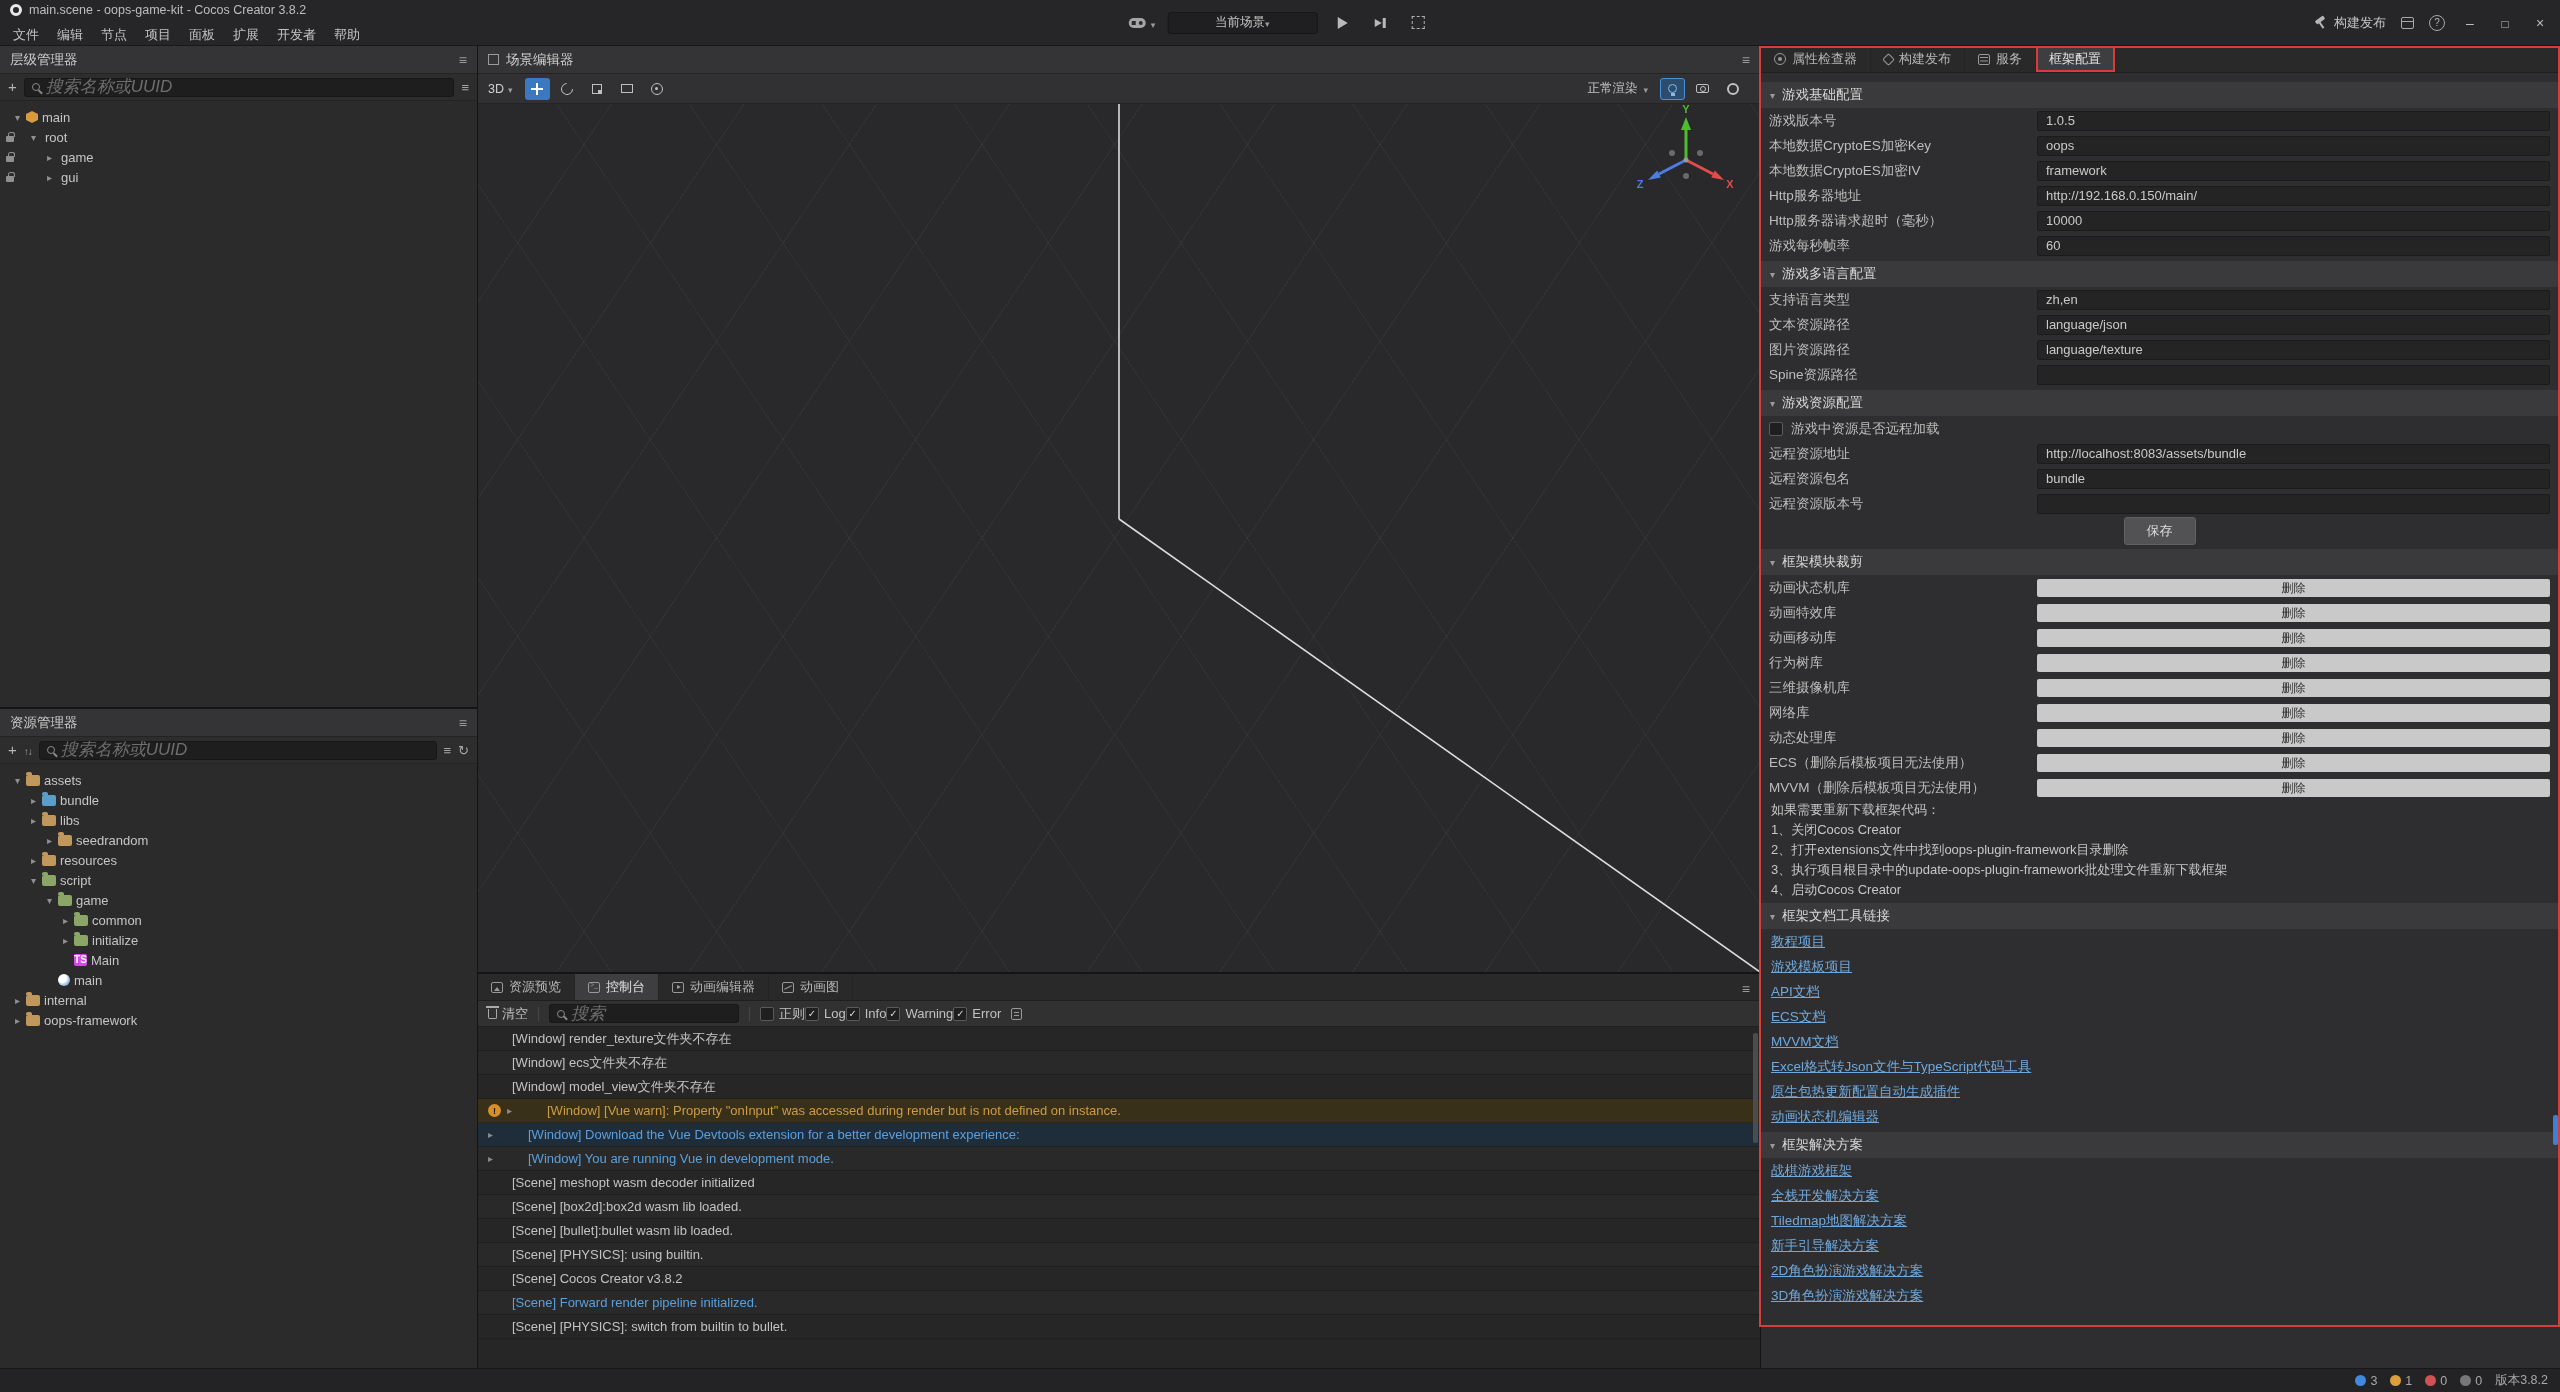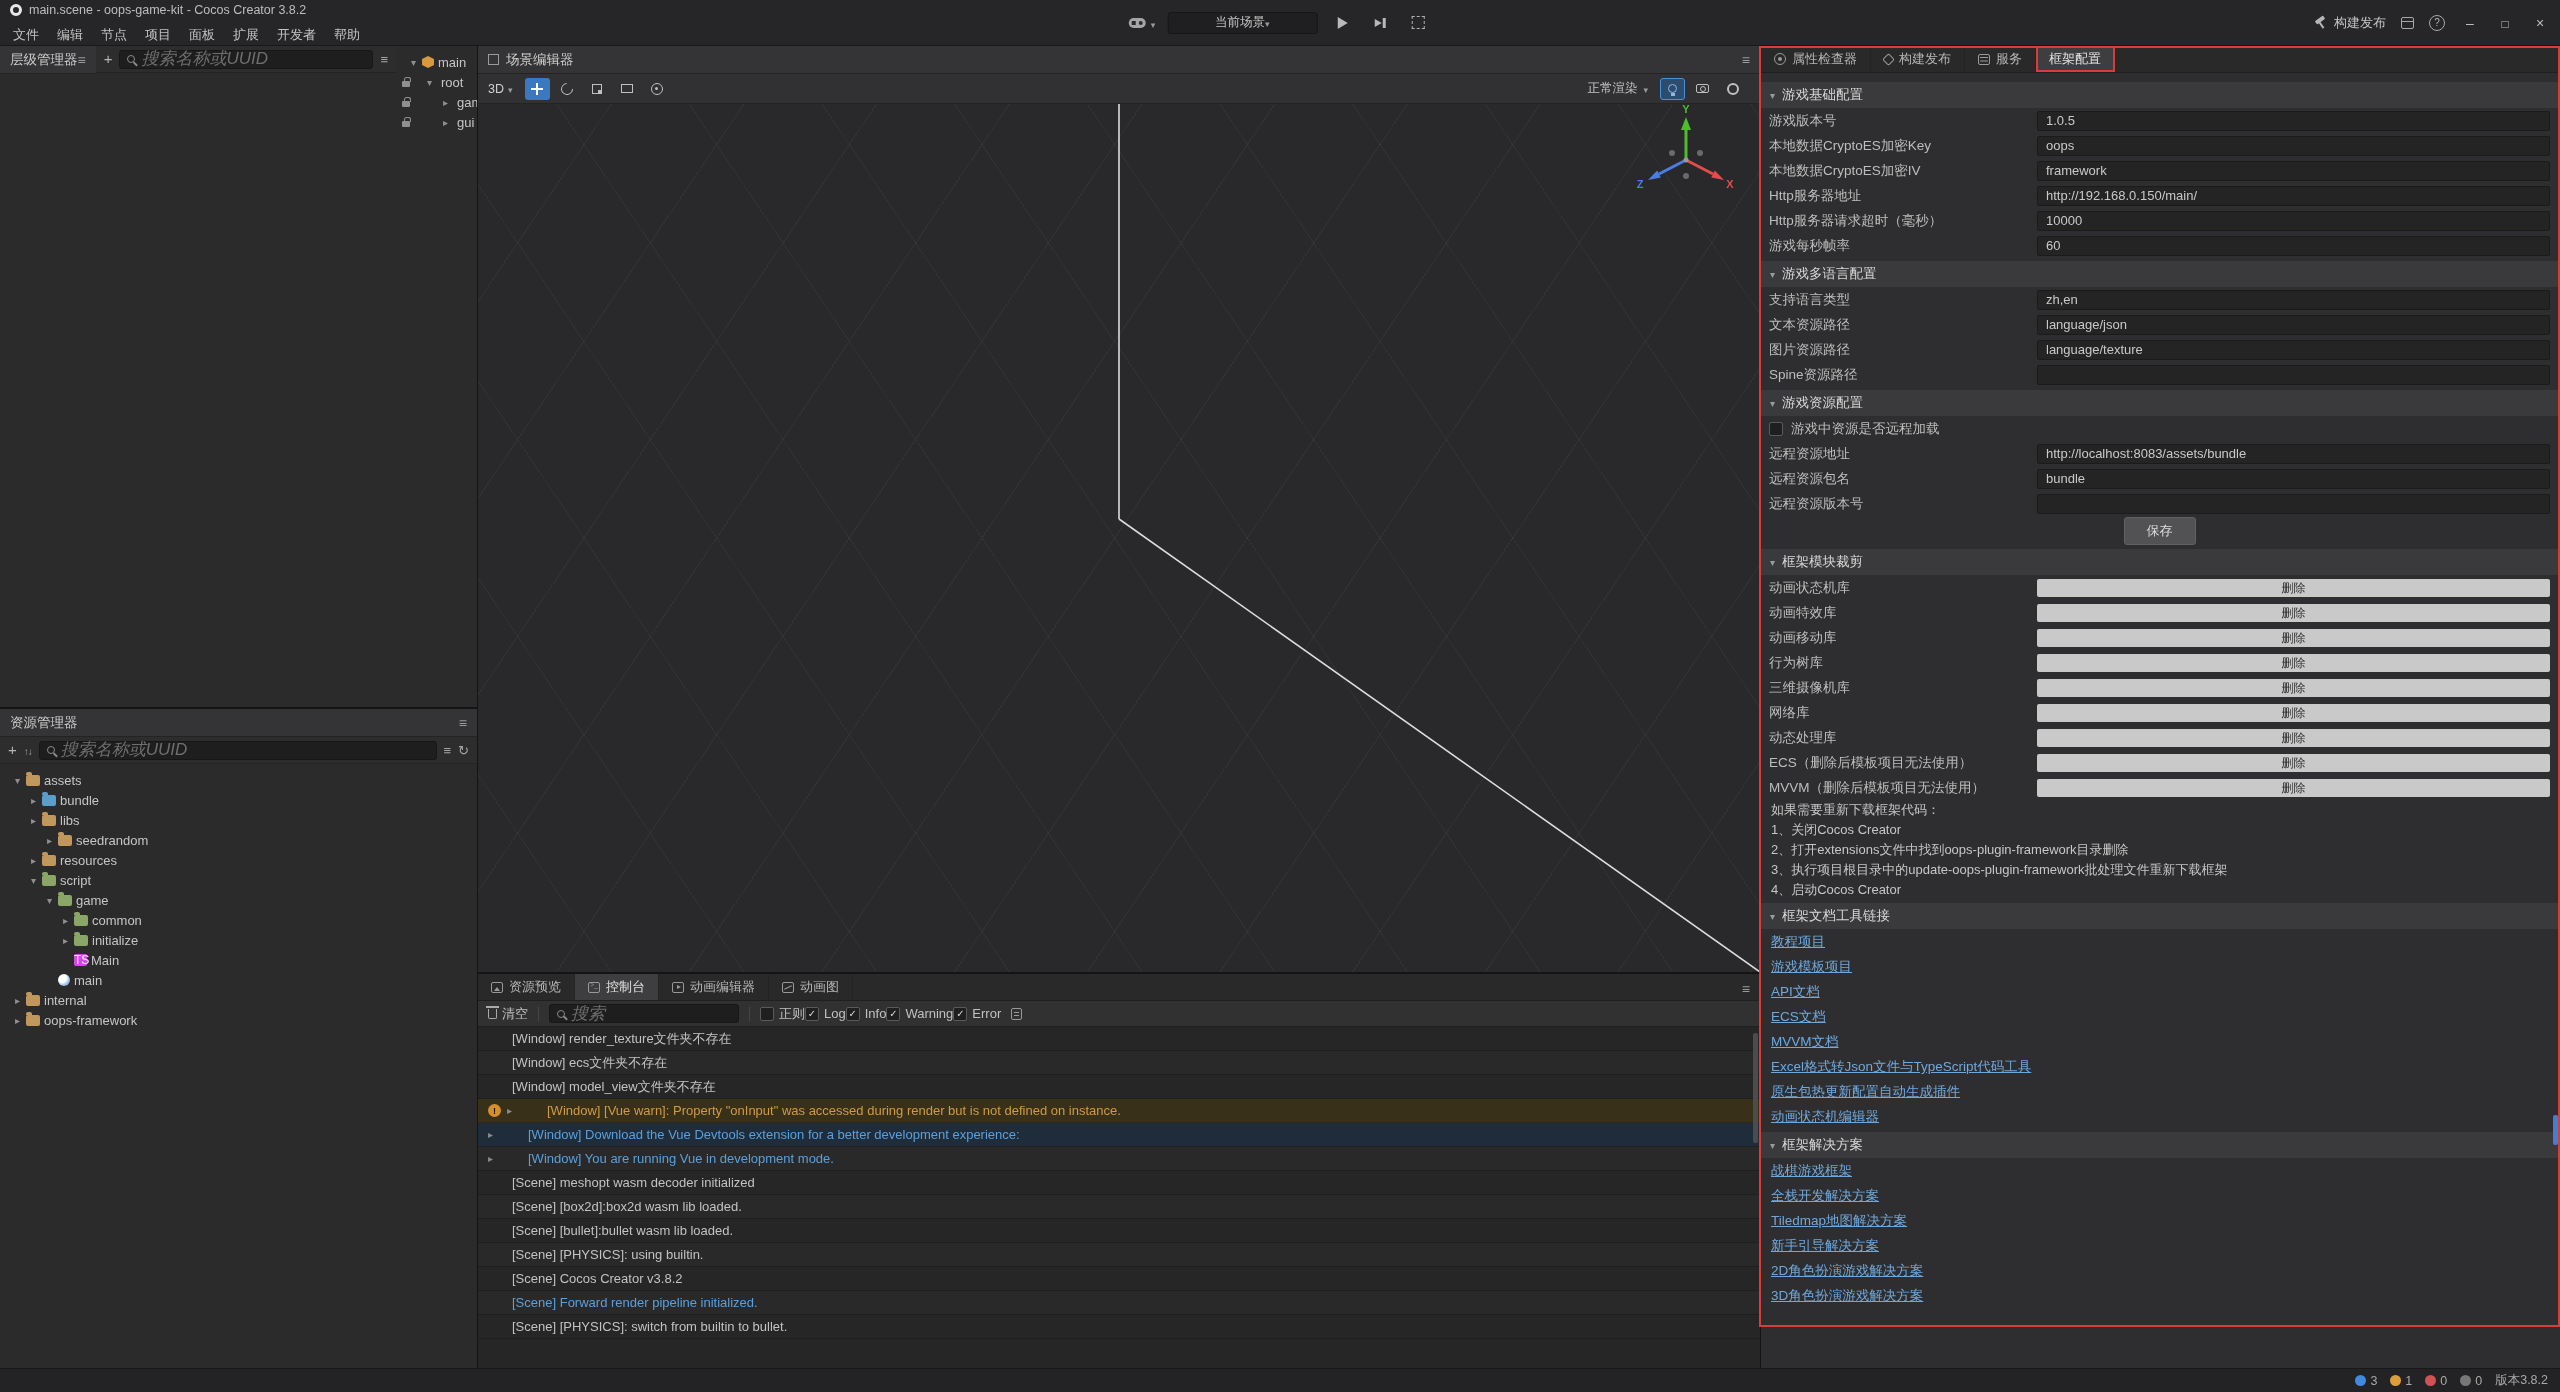--- a/index.html
+++ b/index.html
@@ -33,21 +33,21 @@
   .icon-hammer::after { content:""; position:absolute; left:6px; top:4px; width:2px; height:9px; background:#b5b5b5; transform:rotate(-35deg); }
   .icon-box { width:13px; height:12px; border:1.5px solid #a8a8a8; border-radius:2px; position:relative; display:inline-block; }
   .icon-box::before { content:""; position:absolute; left:0; right:0; top:3px; height:1.5px; background:#a8a8a8; }
   .icon-help { width:16px; height:16px; border:1.5px solid #a8a8a8; border-radius:50%; font-size:10px; color:#b5b5b5; display:flex; align-items:center; justify-content:center; }
   .win-btn { font-size:14px; color:#bdbdbd; width:20px; text-align:center; }
   .win-min::before { content:"–"; } .win-max::before { content:"□"; font-size:12px; } .win-close::before { content:"×"; }
 
   
   main { position:absolute; top:46px; bottom:24px; left:0; right:0; background:#141414; }
   #left-col { position:absolute; left:0; top:0; bottom:0; width:477px; }
-  #hierarchy-panel { position:absolute; top:0; left:0; right:0; height:661px; background:#2b2b2c; display:flex; flex-direction:row; }
+  #hierarchy-panel { position:absolute; top:0; left:0; right:0; height:661px; background:#2b2b2c; display:flex; flex-direction:column; }
   #assets-panel { position:absolute; top:663px; left:0; right:0; bottom:0; background:#2b2b2c; display:flex; flex-direction:column; }
   #center-col { position:absolute; left:478px; top:0; bottom:0; width:1282px; }
   #scene-panel { position:absolute; top:0; left:0; right:0; height:926px; background:#2b2b2c; display:flex; flex-direction:column; }
   #console-panel { position:absolute; top:928px; left:0; right:0; bottom:0; background:#262627; display:flex; flex-direction:column;justify-content:space-between; }
   #right-col { position:absolute; left:1761px; top:0; bottom:0; width:799px; background:#2e2e30; }
 
   
   .panel-header { height:28px; background:#343436; display:flex; align-items:center; justify-content:space-between;
     padding:0 10px; font-size:13.5px; color:#cdcdcd; border-bottom:1px solid #232324; flex-shrink:0; }
   .panel-header .ph-left { display:flex; align-items:center; gap:7px; }
@@ -65,21 +65,21 @@
   .search-field::placeholder { color:#6e6e6e; }
 
   
   .tree { padding-top:6px; overflow:hidden; flex:1; }
   .tree-row { height:20px; display:flex; align-items:center; position:relative; font-size:13px; color:#c5c5c5; cursor:default; }
   .tree-arrow { width:15px; color:#8f8f8f; font-size:10px; text-align:center; flex-shrink:0; }
   .tree-label { margin-left:4px; white-space:nowrap; }
   .node-icon { width:14px; height:11px; flex-shrink:0; margin-left:1px; position:relative; border-radius:2px; }
   .i-folder { background:#c0975c; } .i-folder-blue { background:#5a9ec9; } .i-folder-green { background:#8aa768; }
   .i-folder::before,.i-folder-blue::before,.i-folder-green::before { content:""; position:absolute; top:-3px; left:0; width:6px; height:3px; background:inherit; border-radius:2px 2px 0 0; }
-  .i-ts { width:13px; height:12px; background:#d946ef; color:#fff; font-size:12px; font-weight:normal; text-align:center; line-height:12px; }
+  .i-ts { width:13px; height:12px; background:#d946ef; color:#fff; font-size:10px; font-weight:bold; text-align:center; line-height:12px; }
   .i-scene { width:12px; height:12px; border-radius:50%; background:radial-gradient(circle at 35% 35%, #ffffff 0 38%, #a9c9ec 60%, #5b87c5 100%); }
   .i-scene-node { width:12px; height:12px; background:#d89a3f; clip-path:polygon(50% 0,100% 25%,100% 75%,50% 100%,0 75%,0 25%); border-radius:0; }
   .icon-lock { position:absolute; left:6px; top:9px; width:8px; height:6px; background:#8f8f8f; border-radius:1px; }
   .icon-lock::before { content:""; position:absolute; left:1.5px; top:-4px; width:5px; height:4px; border:1.2px solid #8f8f8f; border-bottom:none; border-radius:2.5px 2.5px 0 0; }
 
   
   .scene-toolbar { height:30px; background:#313133; display:flex; align-items:center; justify-content:space-between; padding:0 10px; border-bottom:1px solid #242425; flex-shrink:0; }
   .tool-left,.tool-right { display:flex; align-items:center; }
   .mode-3d { font-size:12.5px; color:#d0d0d0; margin-right:12px; display:flex; align-items:center; gap:4px; }
   .tool-btn { width:25px; height:22px; border-radius:3px; display:flex; align-items:center; justify-content:center; margin-right:5px; }

